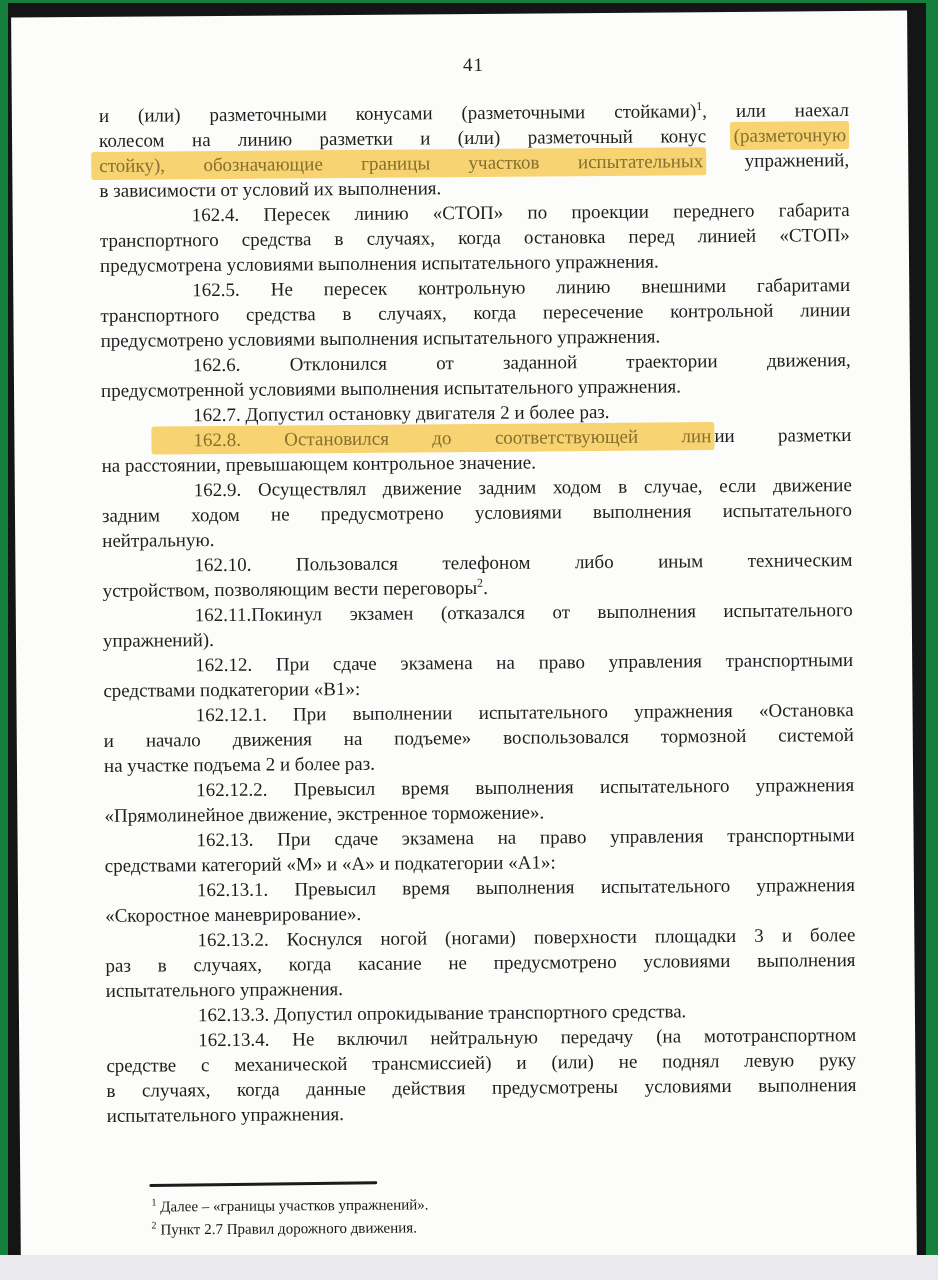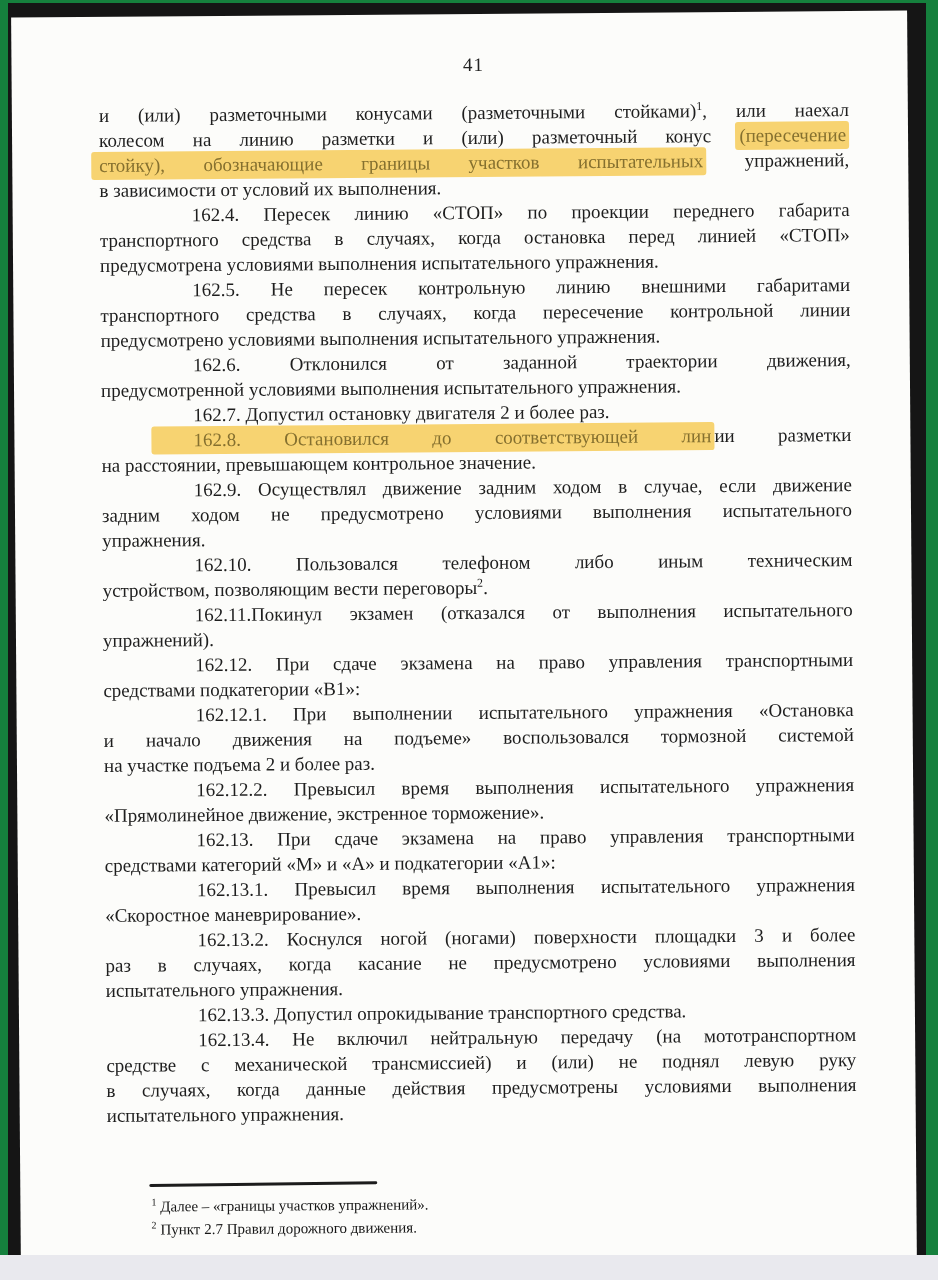--- a/index.html
+++ b/index.html
@@ -57,21 +57,21 @@
 <body>
 
 <div class="stage">
   <div class="scan-frame"></div>
   <div class="page">
     <div class="content">
       <div class="pagenum">41</div>
       <div class="body-text">
           <div>
             <div class="line"><span>и (или) разметочными конусами (разметочными стойками)</span><sup>1</sup><span>, или наехал</span></div>
-            <div class="line"><span>колесом на линию разметки и (или) разметочный конус </span><span class="hl" style="margin-left: -4px; padding-left: 4px;">(пересечение</span></div>
+            <div class="line"><span>колесом на линию разметки и (или) разметочный конус </span><span class="hl" style="margin-left: -4px; padding-left: 4px;">(разметочную</span></div>
             <div class="line"><span class="hl" style="margin-left: -8px; padding-left: 8px;">стойку), обозначающие границы участков испытательных</span><span> упражнений,</span></div>
             <div class="line last"><span>в зависимости от условий их выполнения.</span></div>
           </div>
           <div>
             <div class="line indent"><span>162.4. Пересек линию «СТОП» по проекции переднего габарита</span></div>
             <div class="line"><span>транспортного средства в случаях, когда остановка перед линией «СТОП»</span></div>
             <div class="line last"><span>предусмотрена условиями выполнения испытательного упражнения.</span></div>
           </div>
           <div>
             <div class="line indent"><span>162.5. Не пересек контрольную линию внешними габаритами</span></div>
@@ -85,21 +85,21 @@
           <div>
             <div class="line indent last"><span>162.7. Допустил остановку двигателя 2 и более раз.</span></div>
           </div>
           <div>
             <div class="line indent"><span class="hl" style="margin-left: -42px; padding-left: 42px;">162.8. Остановился до соответствующей лин</span><span>ии разметки</span></div>
             <div class="line last"><span>на расстоянии, превышающем контрольное значение.</span></div>
           </div>
           <div>
             <div class="line indent"><span>162.9. Осуществлял движение задним ходом в случае, если движение</span></div>
             <div class="line"><span>задним ходом не предусмотрено условиями выполнения испытательного</span></div>
-            <div class="line last"><span>упражнения.</span></div>
+            <div class="line last"><span>нейтральную.</span></div>
           </div>
           <div>
             <div class="line indent"><span>162.10. Пользовался телефоном либо иным техническим</span></div>
             <div class="line last"><span>устройством, позволяющим вести переговоры</span><sup>2</sup><span>.</span></div>
           </div>
           <div>
             <div class="line indent"><span>162.11.Покинул экзамен (отказался от выполнения испытательного</span></div>
             <div class="line last"><span>упражнений).</span></div>
           </div>
           <div>

